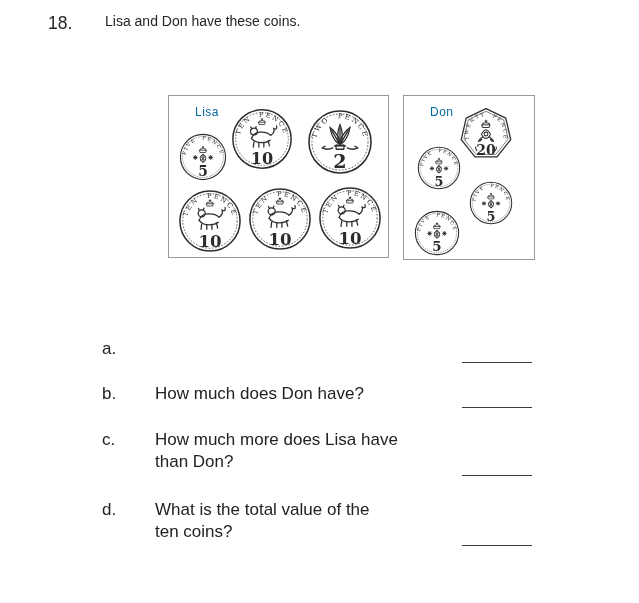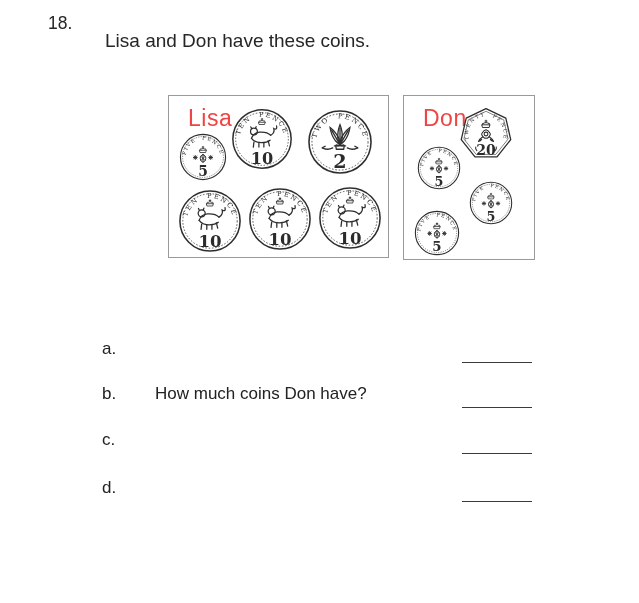--- a/index.html
+++ b/index.html
@@ -1,23 +1,23 @@
 <!DOCTYPE html>
 <html><head>
 <meta charset="utf-8">
 <style>
   html,body{margin:0;padding:0;background:#fff;}
   .page{
     position:relative;width:639px;height:603px;background:#ffffff;
     font-family:"Liberation Sans",sans-serif;overflow:hidden;color:#262626;
   }
   .qnum{position:absolute;left:48px;top:13px;font-size:17.5px;}
-  .title{position:absolute;left:105px;top:30px;font-size:19px;}
+  .title{position:absolute;left:105px;top:13px;font-size:14px;}
   .panel{position:absolute;border:1.4px solid #9a9a9a;background:#fff;box-sizing:border-box;}
-  .owner{position:absolute;left:19px;top:9px;font-size:23px;color:#ef4444;letter-spacing:0.5px;}
+  .owner{position:absolute;left:26px;top:9px;font-size:12px;color:#0369a1;letter-spacing:0.5px;}
   .coin{position:absolute;}
   .questions{position:absolute;left:102px;top:338px;width:436px;}
   .q-row{position:relative;display:flex;align-items:flex-start;margin-bottom:23px;
          font-size:17px;line-height:22px;color:#222;}
   .q-row:nth-child(2){margin-bottom:24px;}
   .q-row:nth-child(3){margin-bottom:26px;}
   .q-letter{width:53px;flex:none;}
   .q-text{width:305px;flex:none;}
   .q-line{position:absolute;left:360px;bottom:-3px;width:70px;border-bottom:1.7px solid #3a3a3a;}
 </style>
@@ -227,25 +227,27 @@
   </svg>
       </div>
     </div>
   <div class="questions" id="questions">
       <div class="q-row">
         <span class="q-letter">a.</span>
         <span class="q-line"></span>
       </div>
       <div class="q-row">
         <span class="q-letter">b.</span>
-        <span class="q-text">How much coins Don have?</span>
+        <span class="q-text">How much does Don have?</span>
         <span class="q-line"></span>
       </div>
       <div class="q-row">
         <span class="q-letter">c.</span>
+        <span class="q-text">How much more does Lisa have<br>than Don?</span>
         <span class="q-line"></span>
       </div>
       <div class="q-row">
         <span class="q-letter">d.</span>
+        <span class="q-text">What is the total value of the<br>ten coins?</span>
         <span class="q-line"></span>
       </div>
     </div>
 </div>
 
 </body></html>

